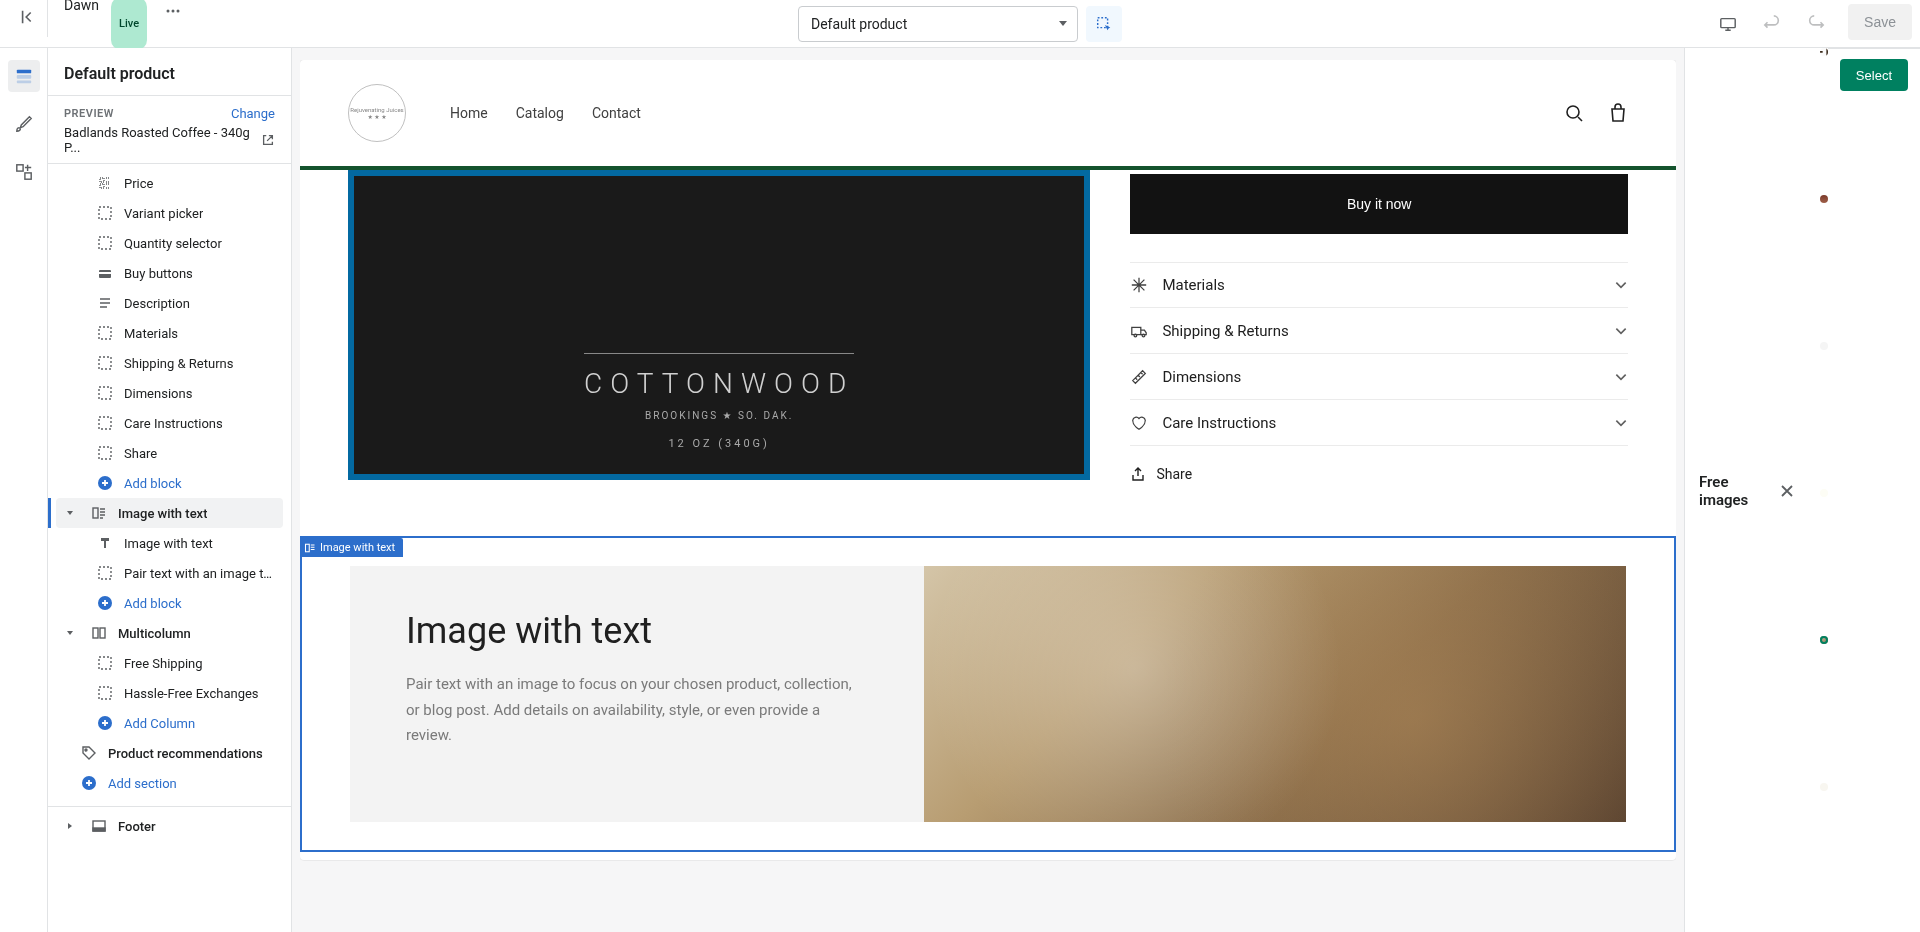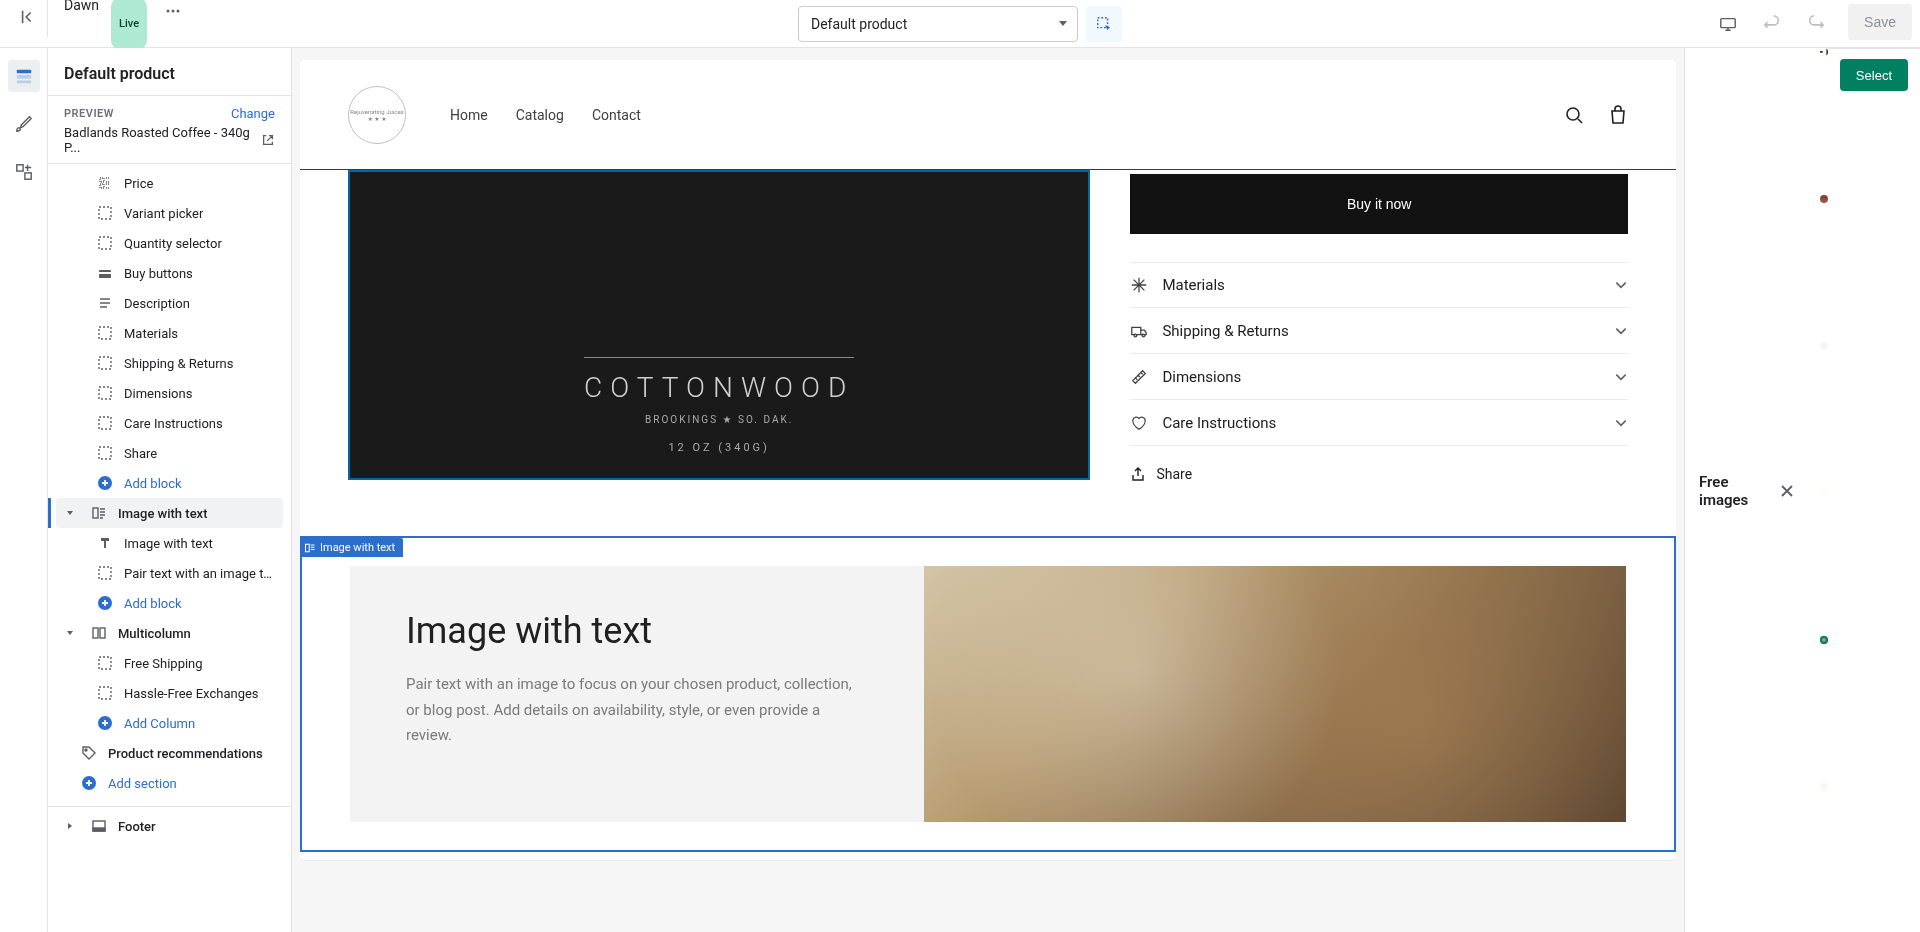--- a/index.html
+++ b/index.html
@@ -51,30 +51,30 @@
 .add-icon { color: #2c6ecb; }
 .indent-1 { padding-left: 40px; }
 .section-item { font-weight: 500; }
 
 
 .canvas-wrap { flex: 1; background: #f6f6f7; padding: 12px 8px; overflow: hidden; position: relative; }
 .canvas-scroll { height: 100%; overflow-y: auto; }
 .frame { background: #fff; border-radius: 4px; margin: 0 auto; max-width: 100%; box-shadow: 0 0 0 1px rgba(0,0,0,0.05); overflow: hidden; }
 
 
-.store-header { height: 110px; border-bottom: 1px solid #14532d; display: flex; align-items: center; padding: 0 48px; }
+.store-header { height: 110px; border-bottom: 4px solid #14532d; display: flex; align-items: center; padding: 0 48px; }
 .logo { width: 58px; height: 58px; border: 1px solid #c0c0c0; border-radius: 50%; display: flex; flex-direction: column; align-items: center; justify-content: center; font-size: 6px; color: #888; }
 .nav { display: flex; gap: 28px; margin-left: 44px; }
 .nav a { color: #404040; text-decoration: none; font-size: 14px; }
 .store-actions { margin-left: auto; display: flex; gap: 24px; }
 
 
 .product-area { display: flex; padding: 0 48px 32px; gap: 40px; }
 .product-img-col { flex: 0 0 58%; }
-.product-img { background: #1a1a1a; border: 2px solid #0369a1; height: 310px; display: flex; flex-direction: column; align-items: center; justify-content: flex-end; color: #d0d0d0; padding-bottom: 24px; position: relative; }
+.product-img { background: #1a1a1a; border: 6px solid #0369a1; height: 310px; display: flex; flex-direction: column; align-items: center; justify-content: flex-end; color: #d0d0d0; padding-bottom: 24px; position: relative; }
 .bag-brand { font-size: 28px; letter-spacing: 8px; font-weight: 300; position: relative; }
 .bag-brand::before { content: ''; position: absolute; top: -14px; left: 0; right: 0; height: 1px; background: #888; }
 .bag-loc { font-size: 10px; letter-spacing: 2px; margin-top: 10px; color: #aaa; }
 .bag-wt { font-size: 11px; letter-spacing: 3px; margin-top: 16px; color: #aaa; }
 .product-info-col { flex: 1; padding-top: 4px; }
 .buy-btn { width: 100%; height: 60px; background: #121212; color: #fff; border: none; font-size: 14px; cursor: pointer; margin-bottom: 28px; }
 .accordion-row { display: flex; align-items: center; height: 46px; border-bottom: 1px solid #ebebeb; gap: 14px; cursor: pointer; }
 .accordion-row:first-of-type { border-top: 1px solid #ebebeb; }
 .acc-icon { width: 18px; height: 18px; color: #404040; }
 .acc-label { flex: 1; font-size: 15px; color: #202020; }

